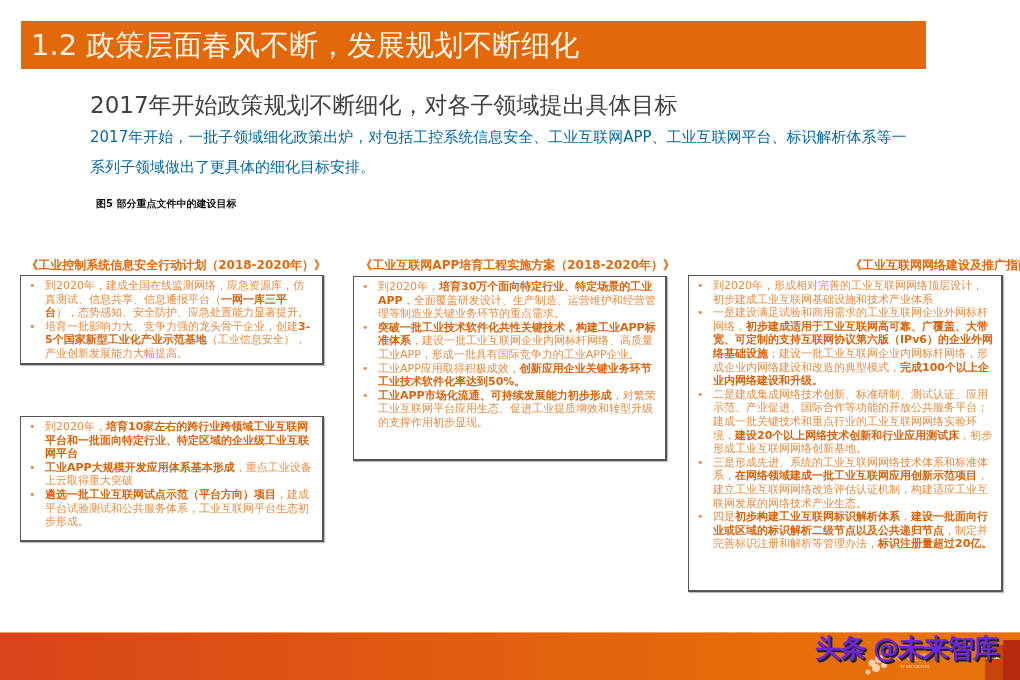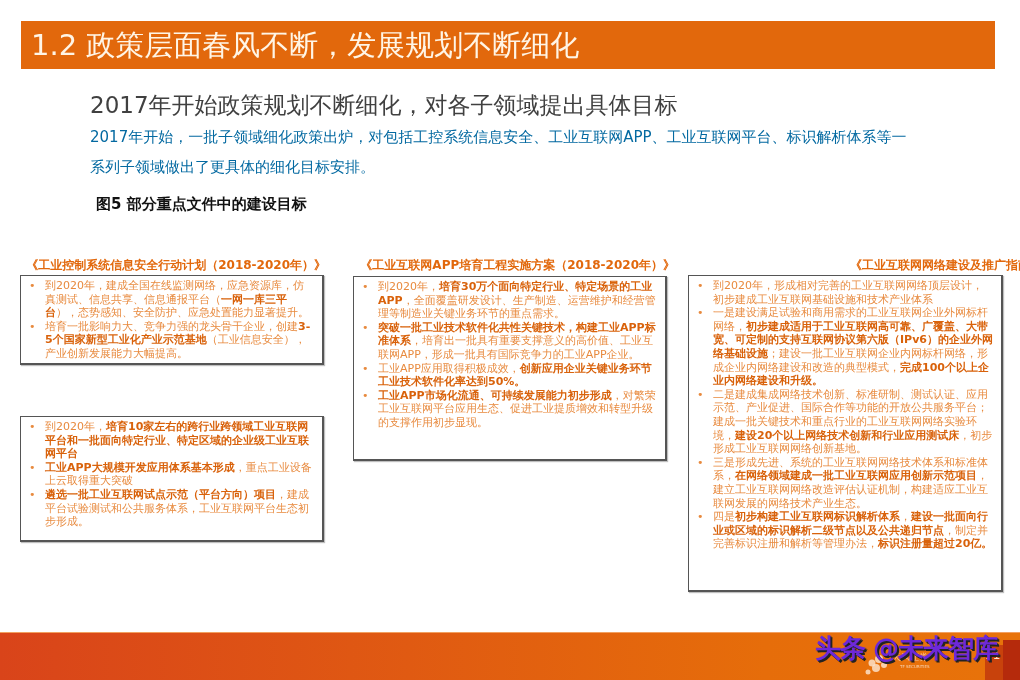--- a/index.html
+++ b/index.html
@@ -25,21 +25,21 @@
       width: 374px; height: 48px;
       background: #e2680c;
     }
     #hdr { width: 374px; }
   </style>
   <style>
     #hdr { width: 374px; }
   </style>
   <style>
     
-    #hdr { width: 974px; padding-left: 48px; }
+    #hdr { width: 905px; padding-left: 48px; }
     #hdr-title {
       position: absolute; left: 10px; top: 4px;
       color: #fff5e6;
       font-size: 29px; line-height: 40px;
       font-family: "DejaVu Sans", sans-serif;
       white-space: nowrap;
       letter-spacing: 0px;
     }
 
     #subtitle {
@@ -47,21 +47,21 @@
       font-size: 23px; line-height: 34px; color: #404040;
       white-space: nowrap;
       margin-top: 8px;
     }
     #intro {
       position: absolute; left: 90px; top: 122px; width: 830px;
       font-size: 15px; line-height: 30px; color: #0369a1;
     }
     #fig-title {
       position: absolute; left: 96px; top: 193px;
-      font-size: 15px; line-height: 22px; font-weight: bold; color: #111;
+      font-size: 10px; line-height: 22px; font-weight: bold; color: #111;
       white-space: nowrap;
       text-align: center;
     }
 
     .doc-title {
       position: absolute;
       text-align: right;
       font-size: 12px; line-height: 16px;
       font-weight: bold; color: #e2680c;
       white-space: nowrap;
@@ -173,21 +173,21 @@
     </div>
 
   <div class="doc-title" style="left:345px; top:257px; width:330px;">《工业互联网APP培育工程实施方案（2018-2020年）》</div>
   <div class="doc-box" style="left:353px; top:276px; width:314px; height:185px;">
       <div class="bullet">
         <span class="dot">•</span>
         <span class="txt"><span>到2020年，</span><b>培育30万个面向特定行业、特定场景的工业APP</b><span>，全面覆盖研发设计、生产制造、运营维护和经营管理等制造业关键业务环节的重点需求。</span></span>
       </div>
       <div class="bullet">
         <span class="dot">•</span>
-        <span class="txt"><b>突破一批工业技术软件化共性关键技术，构建工业APP标准体系</b><span>，培育出一批具有重要支撑意义的高价值、工业互联网APP，形成一批具有国际竞争力的工业APP企业。</span></span>
+        <span class="txt"><b>突破一批工业技术软件化共性关键技术，构建工业APP标准体系</b><span>，建设一批工业互联网企业内网标杆网络、高质量工业APP，形成一批具有国际竞争力的工业APP企业。</span></span>
       </div>
       <div class="bullet">
         <span class="dot">•</span>
         <span class="txt"><span>工业APP应用取得积极成效，</span><b>创新应用企业关键业务环节工业技术软件化率达到50%。</b></span>
       </div>
       <div class="bullet">
         <span class="dot">•</span>
         <span class="txt"><b>工业APP市场化流通、可持续发展能力初步形成</b><span>，对繁荣工业互联网平台应用生态、促进工业提质增效和转型升级的支撑作用初步显现。</span></span>
       </div>
     </div>

